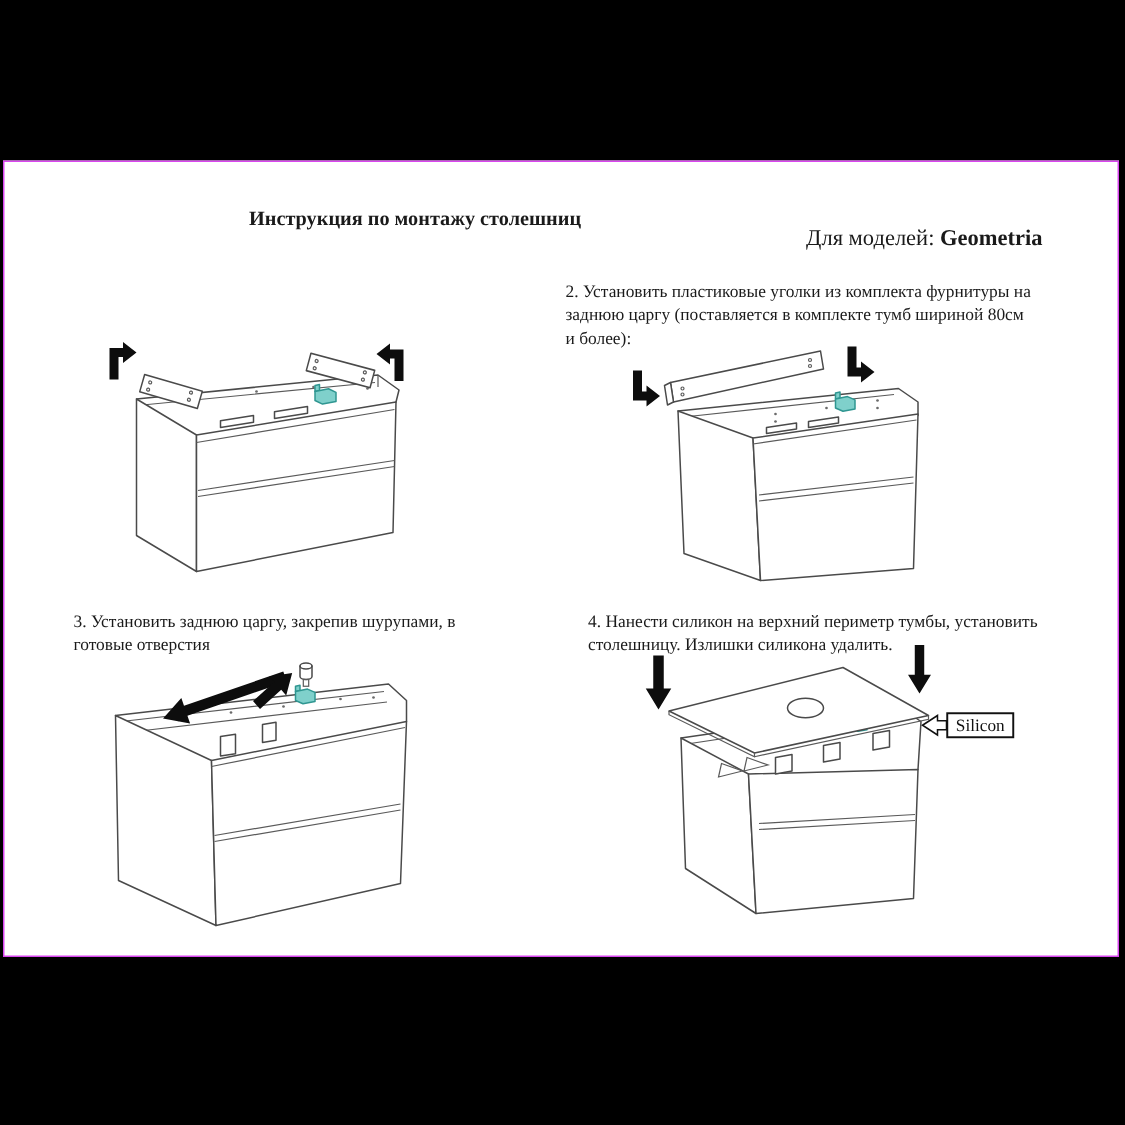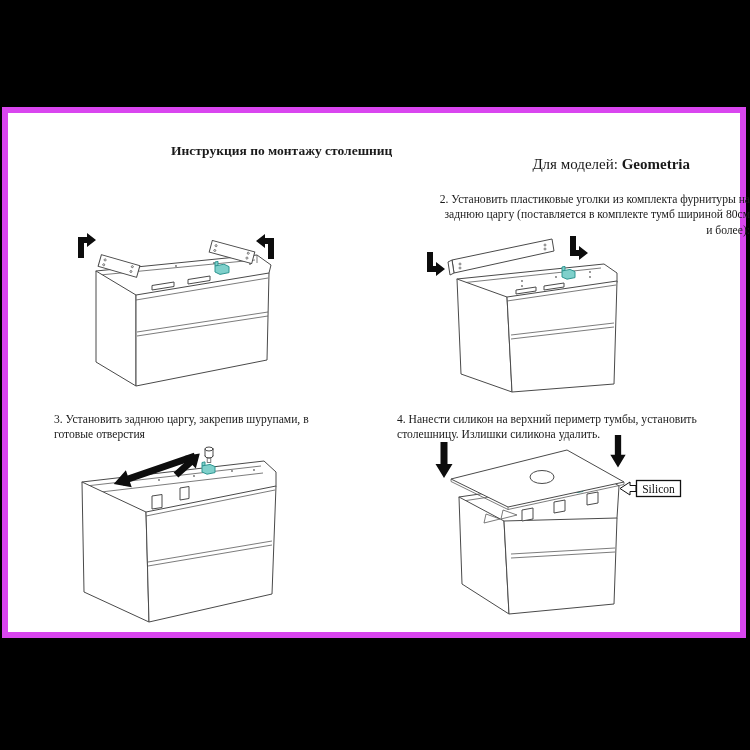--- a/index.html
+++ b/index.html
@@ -5,37 +5,37 @@
   html,body{margin:0;padding:0;}
   body{
     width:750px;height:750px;position:relative;
     background:#000;
     font-family:"Liberation Serif", serif;
     color:#1a1a1a;
     overflow:hidden;
   }
   .page{
     position:absolute;left:2px;top:107px;width:744px;height:531px;
-    background:#ffffff;border:6px solid #d946ef;box-sizing:border-box;
+    background:#ffffff;border:1px solid #d946ef;box-sizing:border-box;
   }
   .title{
     position:absolute;left:163px;top:30px;
     font-size:13.5px;font-weight:bold;white-space:nowrap;
   }
   .models{
     position:absolute;right:50px;top:43px;
     font-size:15px;white-space:nowrap;
   }
   .models b{font-weight:bold;}
   .step{
     position:absolute;font-size:11.6px;line-height:1.33;
     white-space:pre-line;
   }
   .step1{left:46px;top:84px;width:335px;}
-  .step2{left:402px;top:79px;width:340px;text-align:right;}
+  .step2{left:374px;top:79px;width:340px;}
   .step3{left:46px;top:299px;width:335px;}
   .step4{left:389px;top:299px;width:345px;}
   svg.diagram{position:absolute;overflow:visible;}
   .d1{left:56px;top:116px;}
   .d2{left:396px;top:121px;}
   .d3{left:56px;top:331px;}
   .d4{left:396px;top:321px;}
   .ln{stroke:#4a4a4a;stroke-width:1;fill:none;stroke-linejoin:round;stroke-linecap:round;}
   .thin{stroke:#5a5a5a;stroke-width:0.8;fill:none;}
   .face{stroke:#4a4a4a;stroke-width:1;fill:#ffffff;stroke-linejoin:round;}

